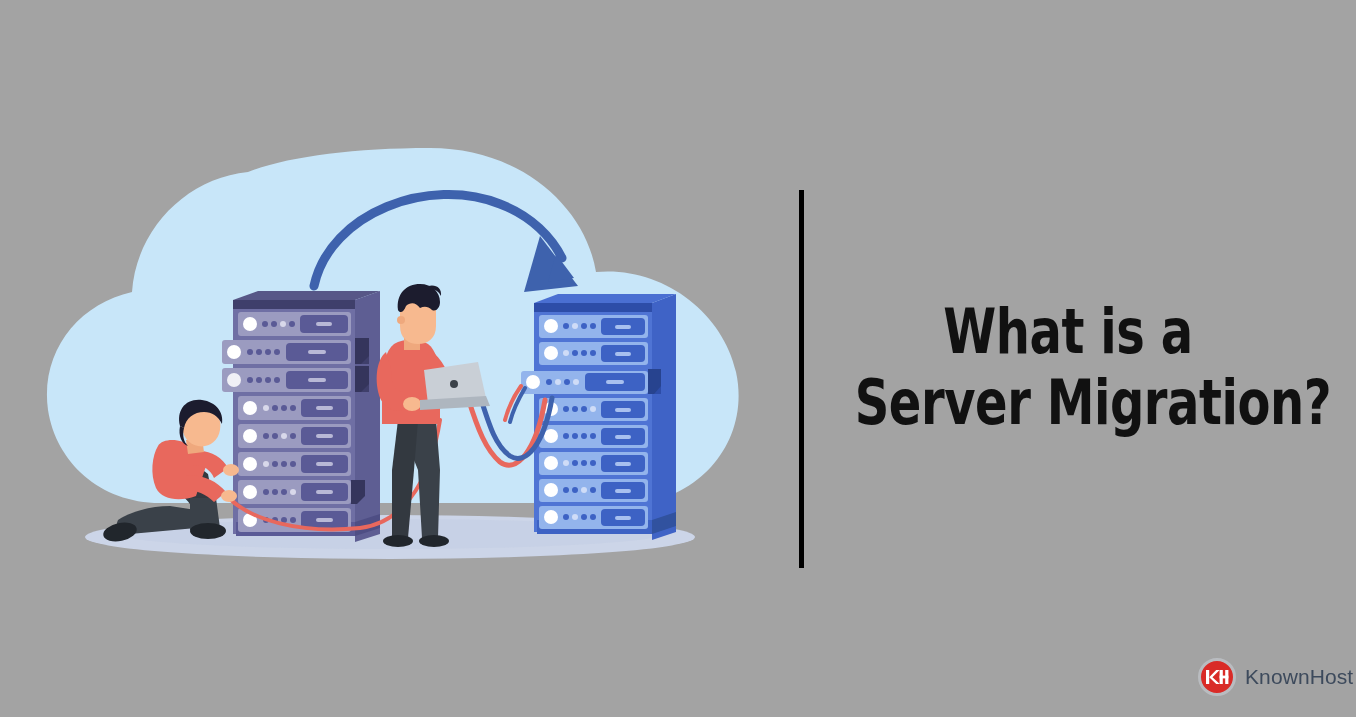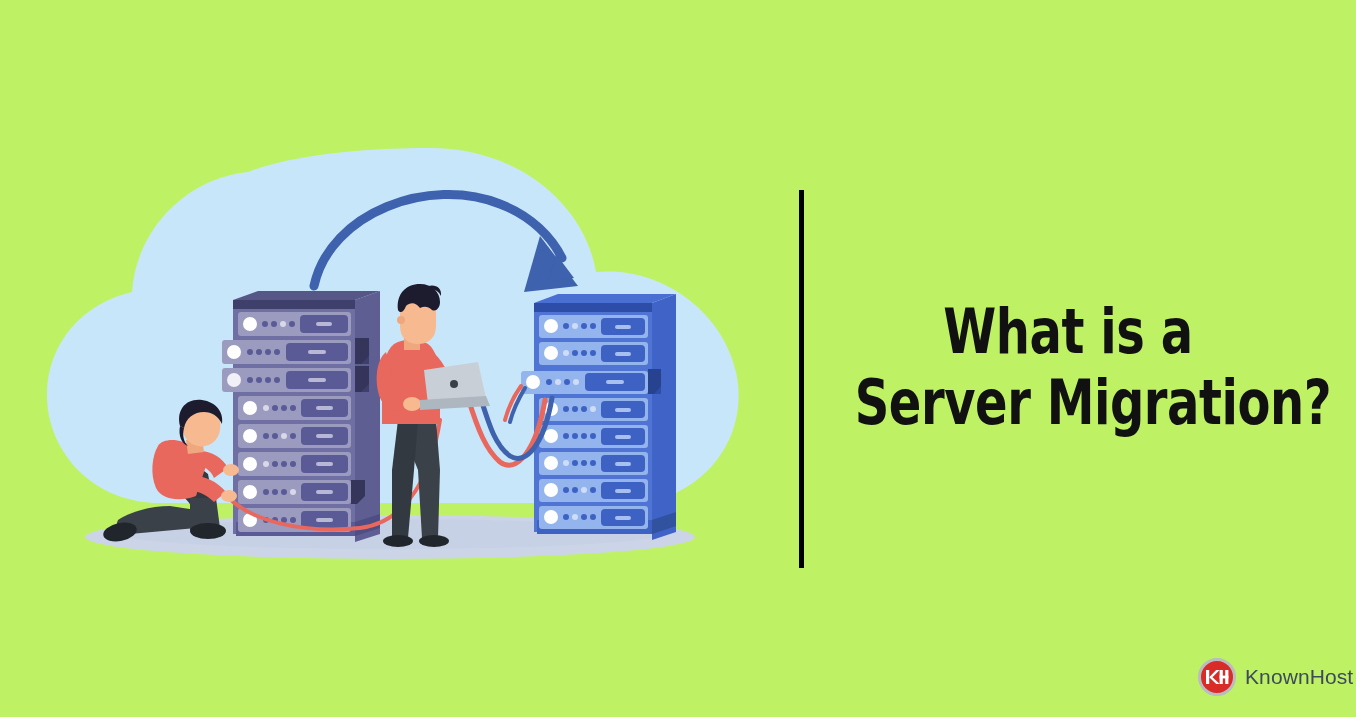--- a/index.html
+++ b/index.html
@@ -8,21 +8,21 @@
     padding: 0;
     background: #ffffff;
   }
   body {
     font-family: "Liberation Sans", sans-serif;
   }
   #canvas {
     position: relative;
     width: 1356px;
     height: 717px;
-    background: #bef264;
+    background: #a3a3a3;
     overflow: hidden;
   }
 
   
   #illustration {
     position: absolute;
     left: 0;
     top: 0;
     width: 800px;
     height: 717px;

